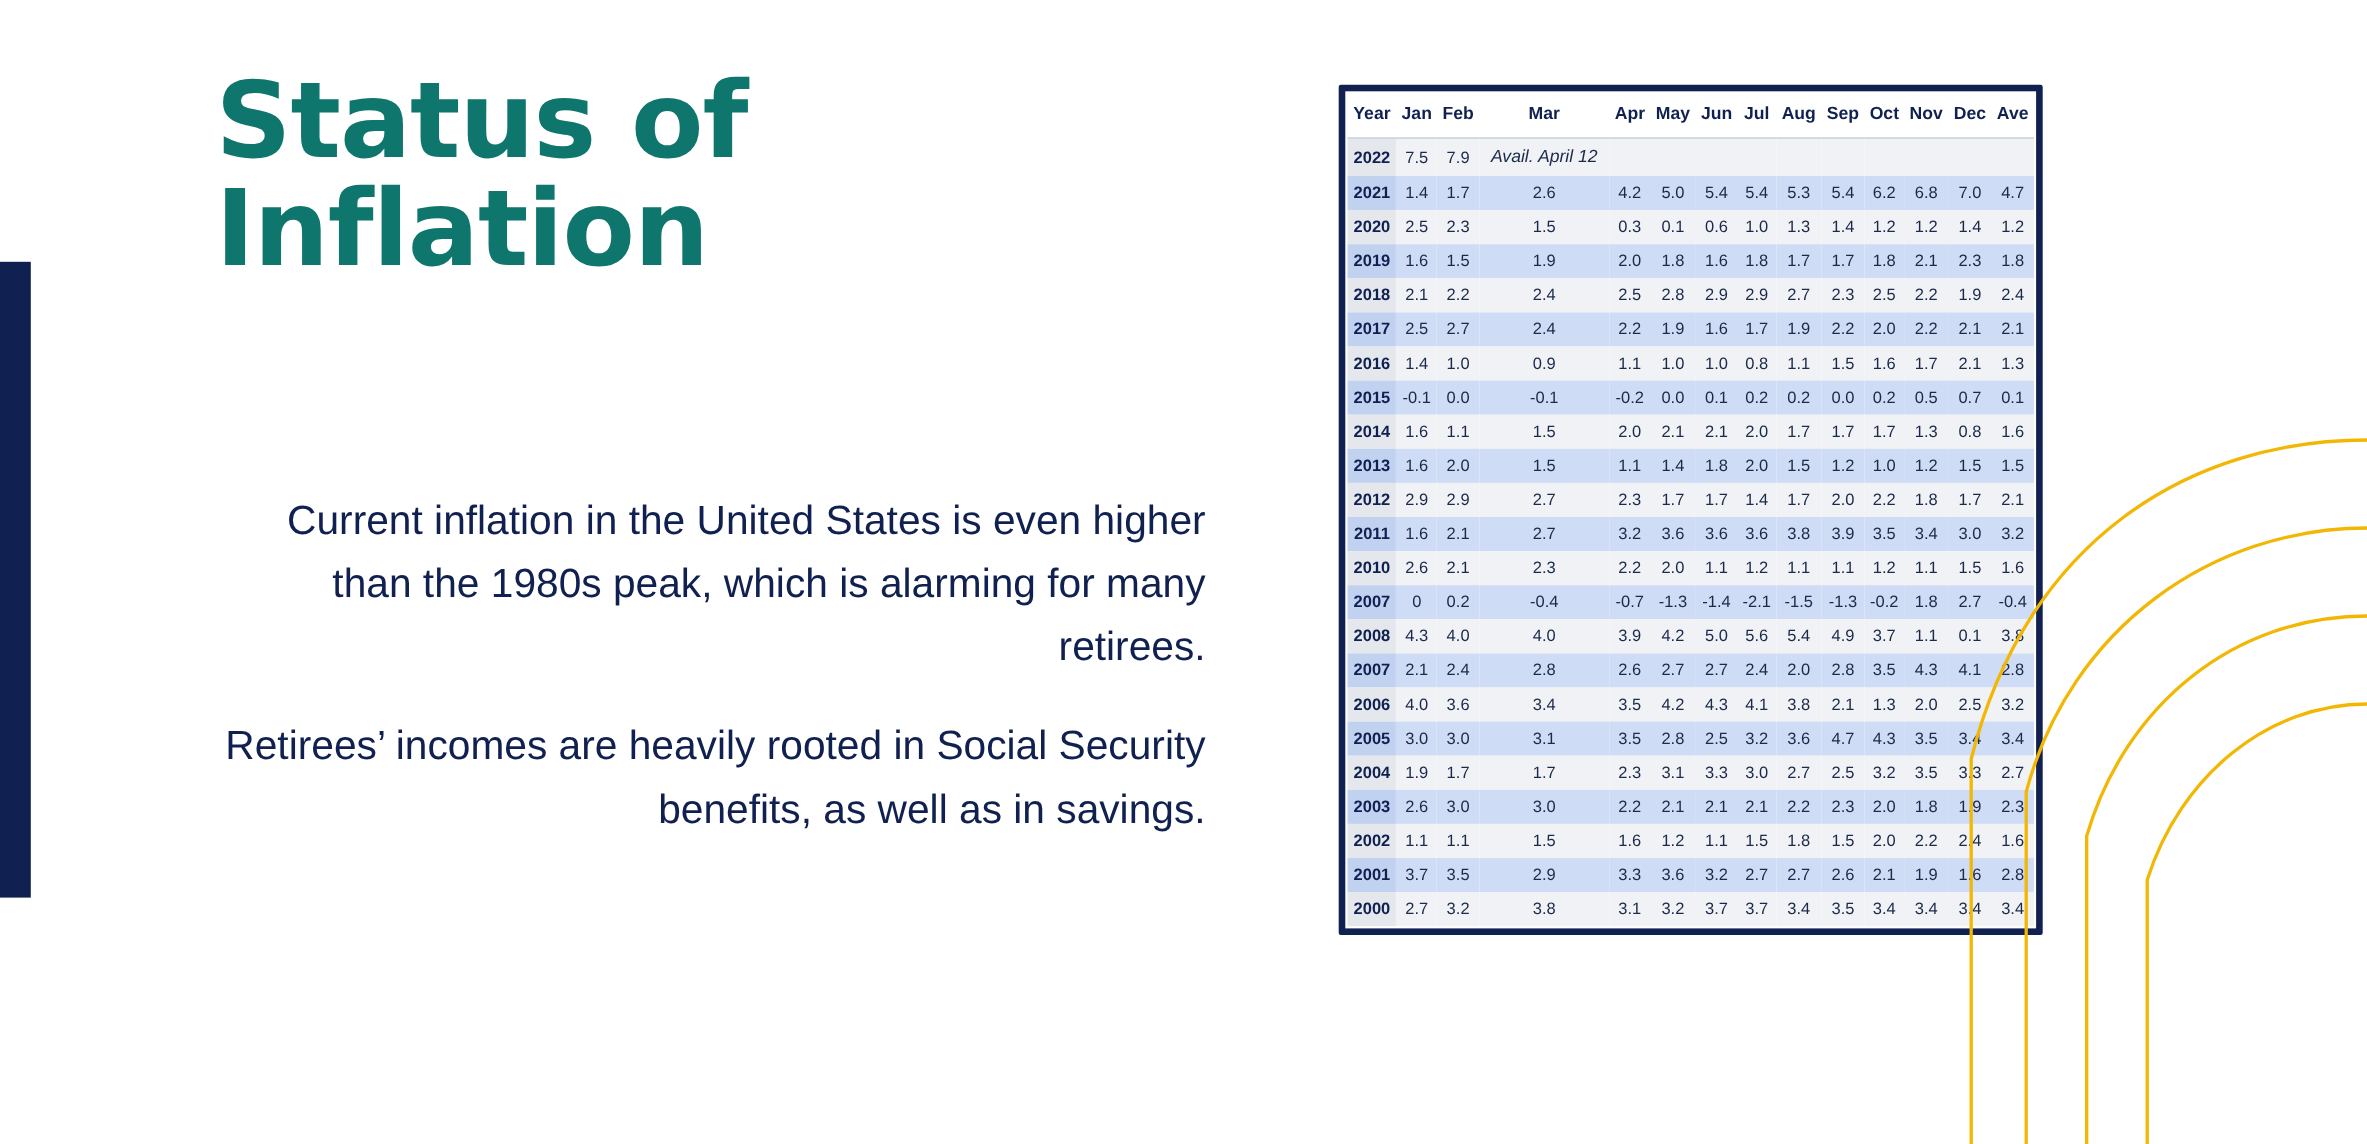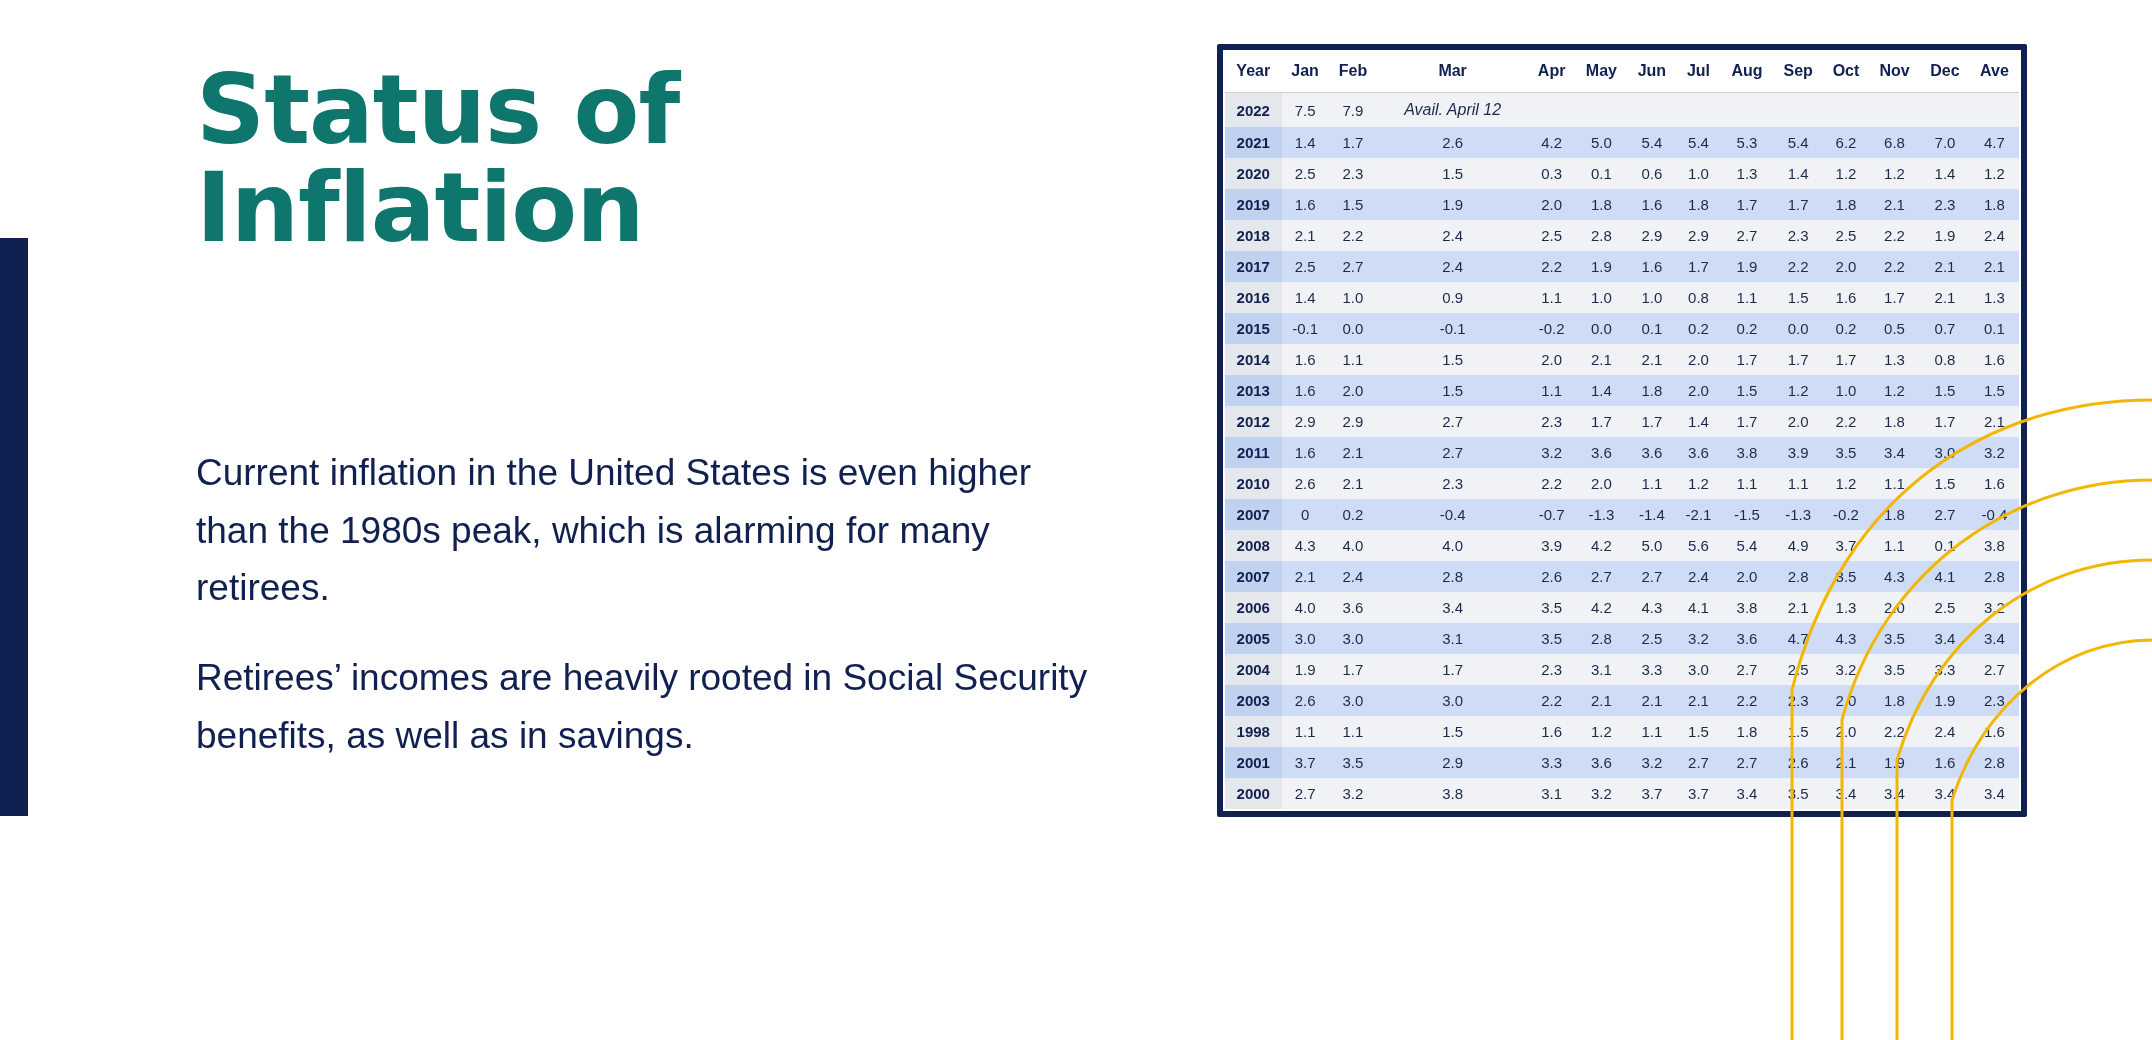--- a/index.html
+++ b/index.html
@@ -45,28 +45,29 @@
     left: 196px;
     top: 444px;
     width: 900px;
     color: #102050;
     font-size: 37px;
     line-height: 1.56;
     font-family: "Liberation Sans", sans-serif;
   }
   .body-text p {
     margin: 0 0 32px 0;
+    text-align: right;
   }
 
   
   .table-frame {
     position: absolute;
     left: 1217px;
-    top: 44px;
-    width: 810px;
+    top: 77px;
+    width: 640px;
     background: #102050;
     padding: 6px;
     box-sizing: border-box;
     border-radius: 2px;
   }
   .table-inner {
     background: #ffffff;
     padding: 2px;
     box-sizing: border-box;
   }
@@ -472,21 +473,21 @@
             <td>2.1</td>
             <td>2.1</td>
             <td>2.2</td>
             <td>2.3</td>
             <td>2.0</td>
             <td>1.8</td>
             <td>1.9</td>
             <td>2.3</td>
           </tr>
           <tr class="odd">
-            <td class="year">1998</td>
+            <td class="year">2002</td>
             <td>1.1</td>
             <td>1.1</td>
             <td>1.5</td>
             <td>1.6</td>
             <td>1.2</td>
             <td>1.1</td>
             <td>1.5</td>
             <td>1.8</td>
             <td>1.5</td>
             <td>2.0</td>

